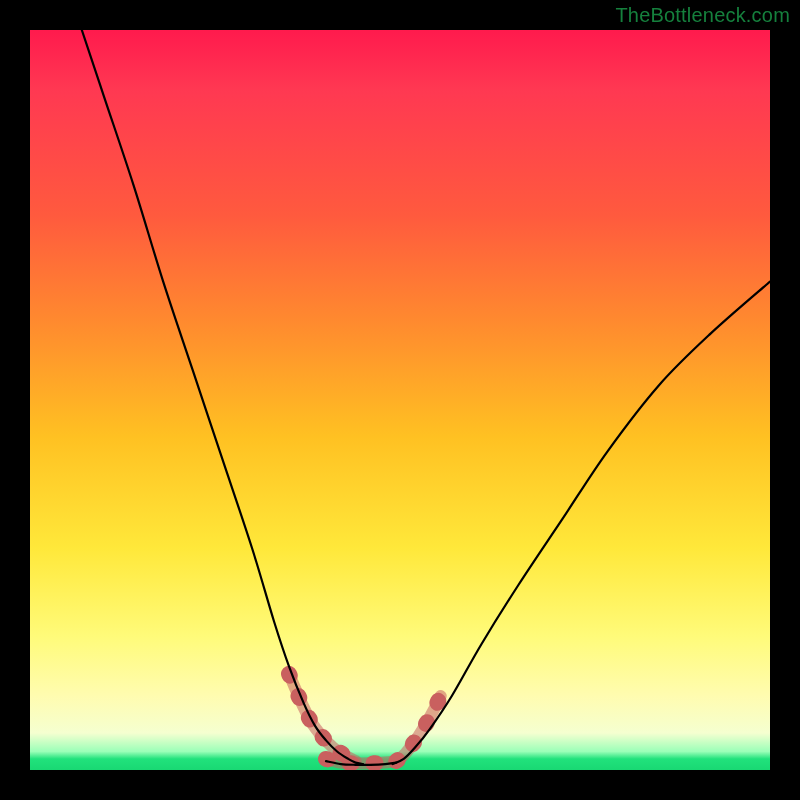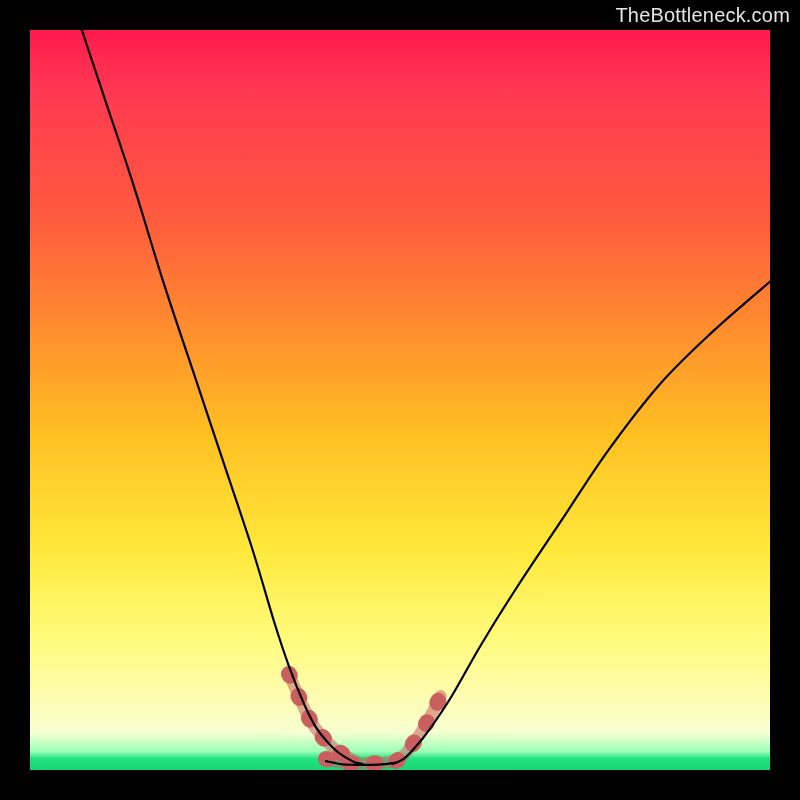--- a/index.html
+++ b/index.html
@@ -45,21 +45,21 @@
     );
   }
   svg.curves {
     position: absolute;
     inset: 0;
   }
   .watermark {
     position: absolute;
     top: 4px;
     right: 10px;
-    color: #e5e5e5;
+    color: #15803d;
     font-size: 20px;
     letter-spacing: 0.2px;
     font-weight: 400;
     user-select: none;
   }
 </style>
 </head>
 <body>
 
 <div class="frame">

